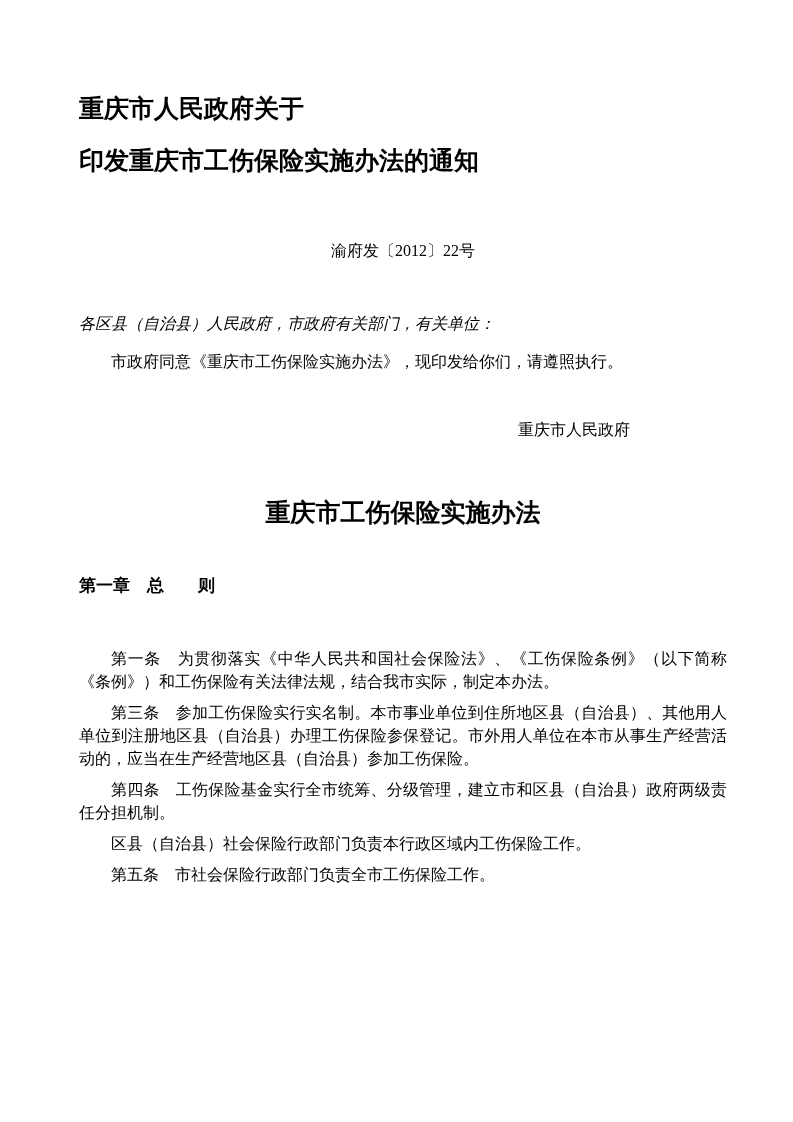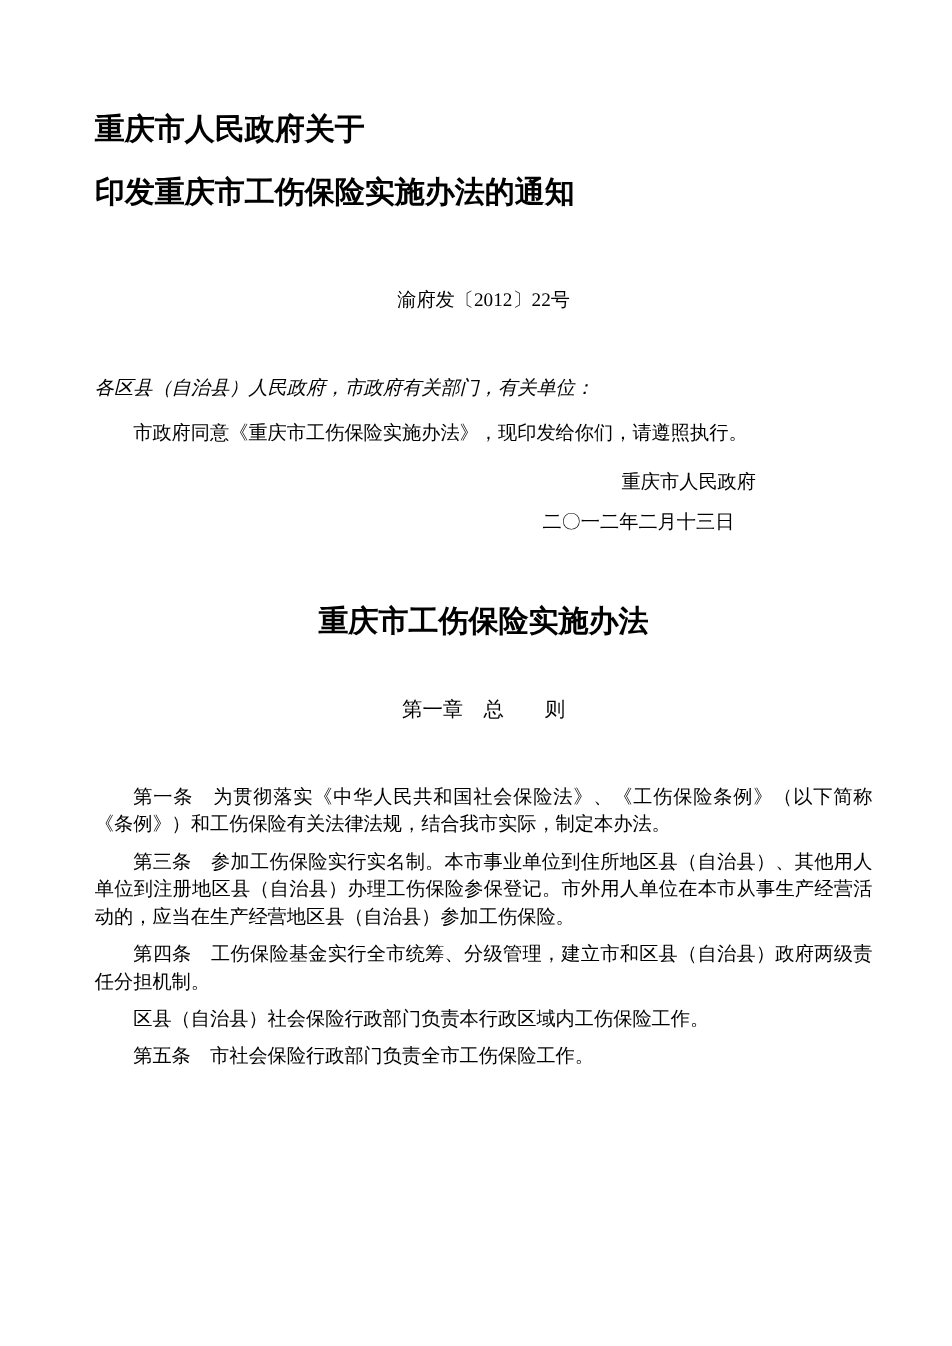--- a/index.html
+++ b/index.html
@@ -41,21 +41,21 @@
     font-style: italic;
   }
   .notice-body {
     margin-top: 15px;
     font-size: 16px;
     line-height: 23px;
     text-indent: 2em;
     text-align: justify;
   }
   .signature-name {
-    margin-top: 19px;
+    margin-top: 46px;
     font-size: 16px;
     line-height: 22px;
     text-align: right;
     padding-right: 97px;
   }
   .signature-date {
     margin-top: 11px;
     font-size: 16px;
     line-height: 22px;
     text-align: right;
@@ -63,23 +63,22 @@
   }
   .measure-title {
     margin-top: 54px;
     text-align: center;
     font-size: 25px;
     font-weight: bold;
     line-height: 36px;
   }
   .chapter-heading {
     margin-top: 44px;
-    text-align: center;
     font-size: 17px;
-    font-weight: normal;
+    font-weight: bold;
     line-height: 22px;
   }
   .articles {
     margin-top: 50px;
   }
   .articles p {
     margin: 0 0 8px 0;
     font-size: 16px;
     line-height: 23px;
     text-indent: 2em;
@@ -97,21 +96,20 @@
   </div>
 
   <div class="doc-number">渝府发〔2012〕22号</div>
 
   <div class="salutation">各区县（自治县）人民政府，市政府有关部门，有关单位：</div>
 
   <div class="notice-body">市政府同意《重庆市工伤保险实施办法》，现印发给你们，请遵照执行。</div>
 
   <div class="signature-name">重庆市人民政府</div>
 
-  <div class="signature-date">二〇一二年二月十三日</div>
 
   <div class="measure-title">重庆市工伤保险实施办法</div>
 
   <div class="chapter-heading">第一章　总　　则</div>
 
   <div class="articles">
     <p>第一条　为贯彻落实《中华人民共和国社会保险法》、《工伤保险条例》（以下简称《条例》）和工伤保险有关法律法规，结合我市实际，制定本办法。</p>
     <p>第三条　参加工伤保险实行实名制。本市事业单位到住所地区县（自治县）、其他用人单位到注册地区县（自治县）办理工伤保险参保登记。市外用人单位在本市从事生产经营活动的，应当在生产经营地区县（自治县）参加工伤保险。</p>
     <p>第四条　工伤保险基金实行全市统筹、分级管理，建立市和区县（自治县）政府两级责任分担机制。</p>
     <p>区县（自治县）社会保险行政部门负责本行政区域内工伤保险工作。</p>

